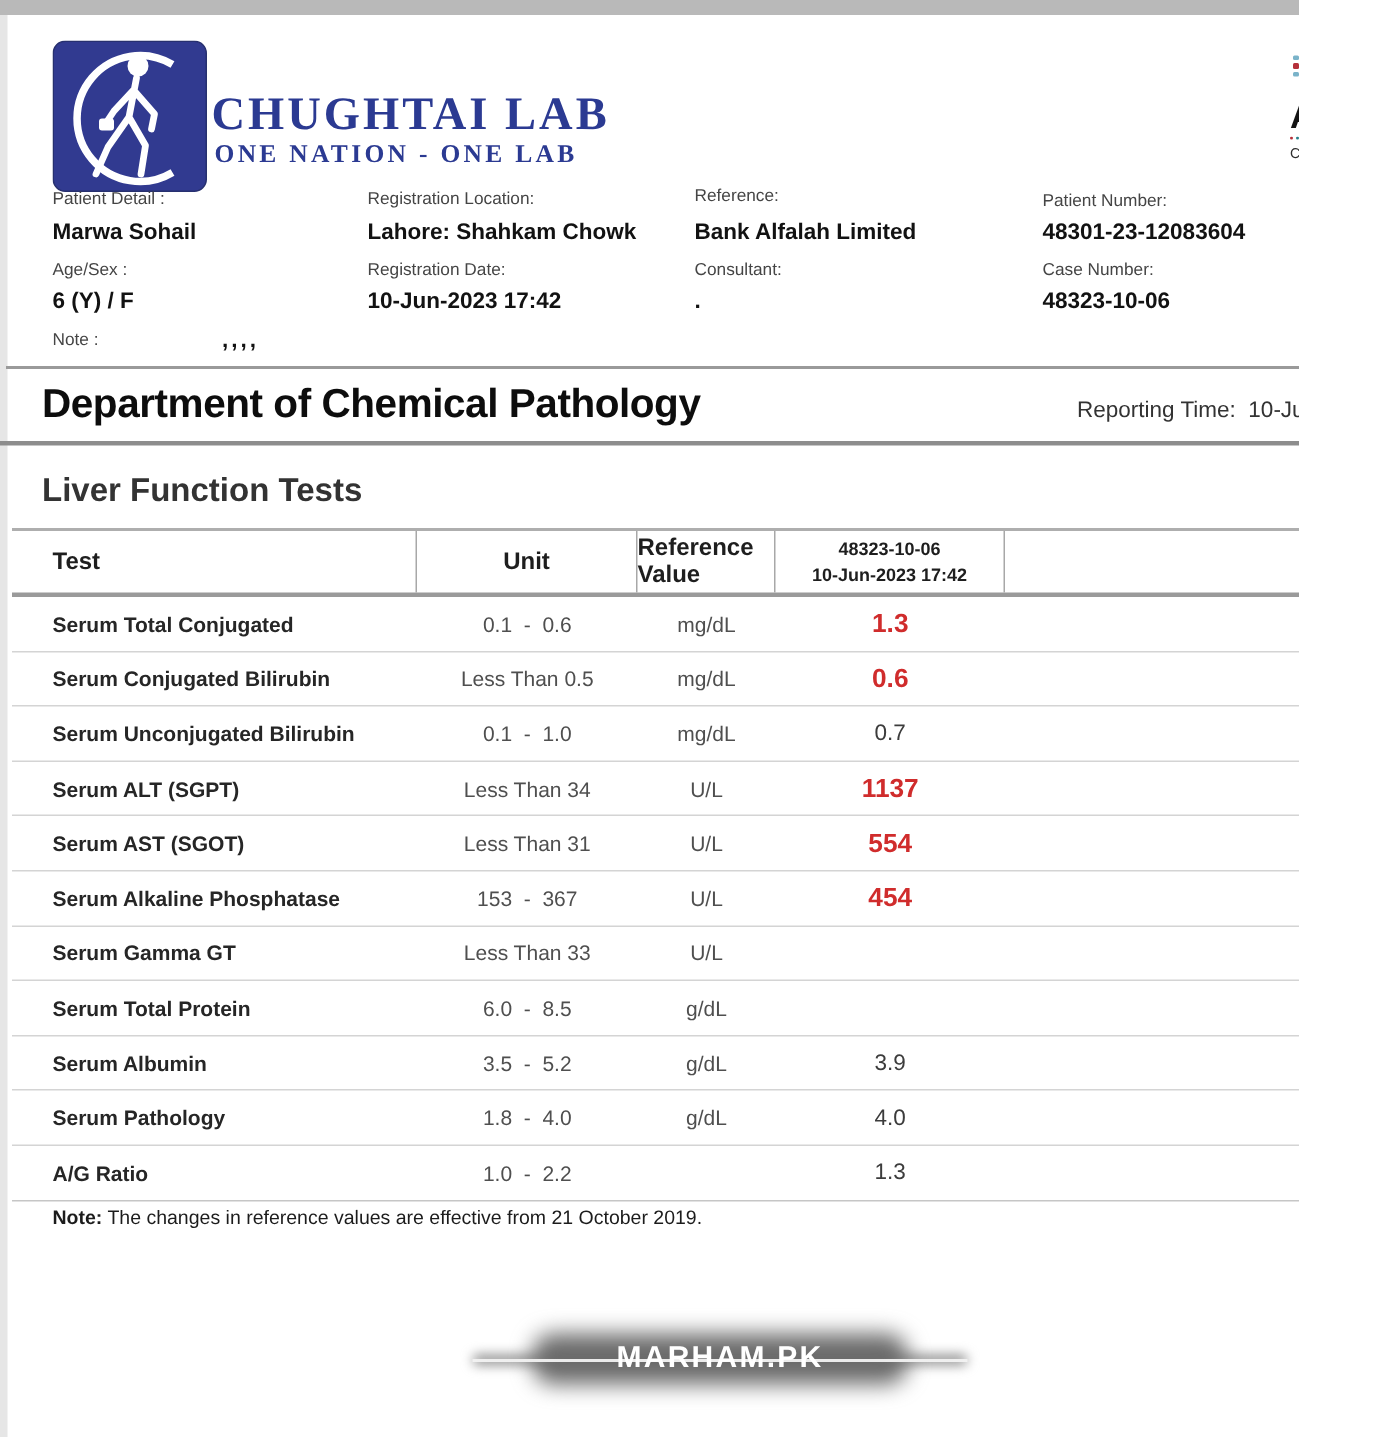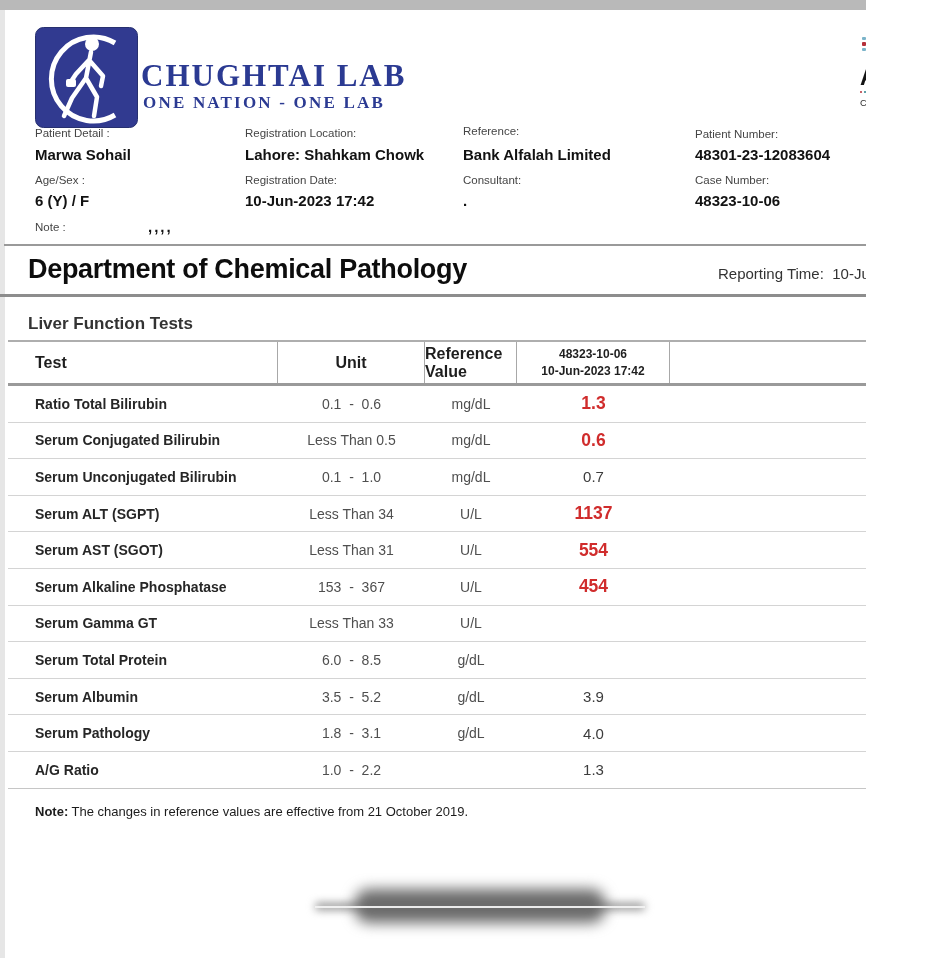--- a/index.html
+++ b/index.html
@@ -30,24 +30,24 @@
   
   .pi-label{position:absolute;font-size:11.5px;color:#454545;white-space:nowrap;}
   .pi-value{position:absolute;font-size:15px;font-weight:700;color:#121212;white-space:nowrap;}
   .note-value{letter-spacing:2px;}
 
   .hr1{position:absolute;left:4px;top:244px;width:929px;height:2px;background:#9a9a9a;}
   .dept-title{position:absolute;left:28px;top:254px;font-size:27px;font-weight:700;
               letter-spacing:-0.3px;color:#0d0d0d;white-space:nowrap;}
   .reporting{position:absolute;left:718px;top:265px;font-size:15px;color:#333;white-space:nowrap;}
   .hr2{position:absolute;left:0px;top:294px;width:933px;height:3px;background:#8d8d8d;}
-  .section-title{position:absolute;left:28px;top:314px;font-size:17px;font-weight:700;color:#333;}
-
-  
-  .rtable{position:absolute;left:8px;top:340px;width:917px;}
+  .section-title{position:absolute;left:28px;top:314px;font-size:22px;font-weight:700;color:#333;}
+
+  
+  .rtable{position:absolute;left:8px;top:352px;width:917px;}
   .t-head{display:grid;grid-template-columns:270px 147px 92px 153px 1fr;height:46px;
           border-top:2px solid #aeaeae;border-bottom:3px solid #9a9a9a;box-sizing:border-box;}
   .t-head .th{display:flex;align-items:center;justify-content:center;font-size:16px;font-weight:700;
               color:#1e1e1e;border-right:1px solid #a8a8a8;}
   .t-head .th.first{justify-content:flex-start;padding-left:27px;}
   .t-head .th.last{border-right:none;}
   .th-date{display:flex;flex-direction:column;align-items:center;justify-content:center;
            font-size:12px;font-weight:700;line-height:1.35;color:#1e1e1e;border-right:1px solid #a8a8a8;}
   .t-row{display:grid;grid-template-columns:270px 147px 92px 153px 1fr;height:36.6px;
          border-bottom:1.5px solid #d4d4d4;box-sizing:border-box;}
@@ -187,21 +187,21 @@
       <div class="th">Unit</div>
       <div class="th">Reference Value</div>
       <div class="th-date">
         <span>48323-10-06</span>
         <span>10-Jun-2023 17:42</span>
       </div>
       <div class="th last"></div>
     </div>
     <div>
     <div class="t-row">
-      <div class="cell test">Ratio Total Bilirubin</div>
+      <div class="cell test">Serum Total Conjugated</div>
       <div class="cell">0.1  -  0.6</div>
       <div class="cell">mg/dL</div>
       <div class="cell result flagged">1.3</div>
       <div class="cell"></div>
     </div>
 
     <div class="t-row">
       <div class="cell test">Serum Conjugated Bilirubin</div>
       <div class="cell">Less Than 0.5</div>
       <div class="cell">mg/dL</div>
@@ -258,21 +258,21 @@
     <div class="t-row">
       <div class="cell test">Serum Albumin</div>
       <div class="cell">3.5  -  5.2</div>
       <div class="cell">g/dL</div>
       <div class="cell result">3.9</div>
       <div class="cell"></div>
     </div>
 
     <div class="t-row">
       <div class="cell test">Serum Pathology</div>
-      <div class="cell">1.8  -  3.1</div>
+      <div class="cell">1.8  -  4.0</div>
       <div class="cell">g/dL</div>
       <div class="cell result">4.0</div>
       <div class="cell"></div>
     </div>
 
     <div class="t-row">
       <div class="cell test">A/G Ratio</div>
       <div class="cell">1.0  -  2.2</div>
       <div class="cell"></div>
       <div class="cell result">1.3</div>
@@ -280,15 +280,16 @@
     </div>
   </div>
   </div>
 
   <div class="footnote"><b>Note:</b><span> The changes in reference values are  effective from 21 October 2019.</span></div>
 
   <div class="watermark">
     <div class="wm-bar"></div>
     <div class="wm-blob"></div>
     <div class="wm-line"></div>
+    <div class="wm-text">MARHAM.PK</div>
   </div>
 
 </div>
 
 </body></html>

